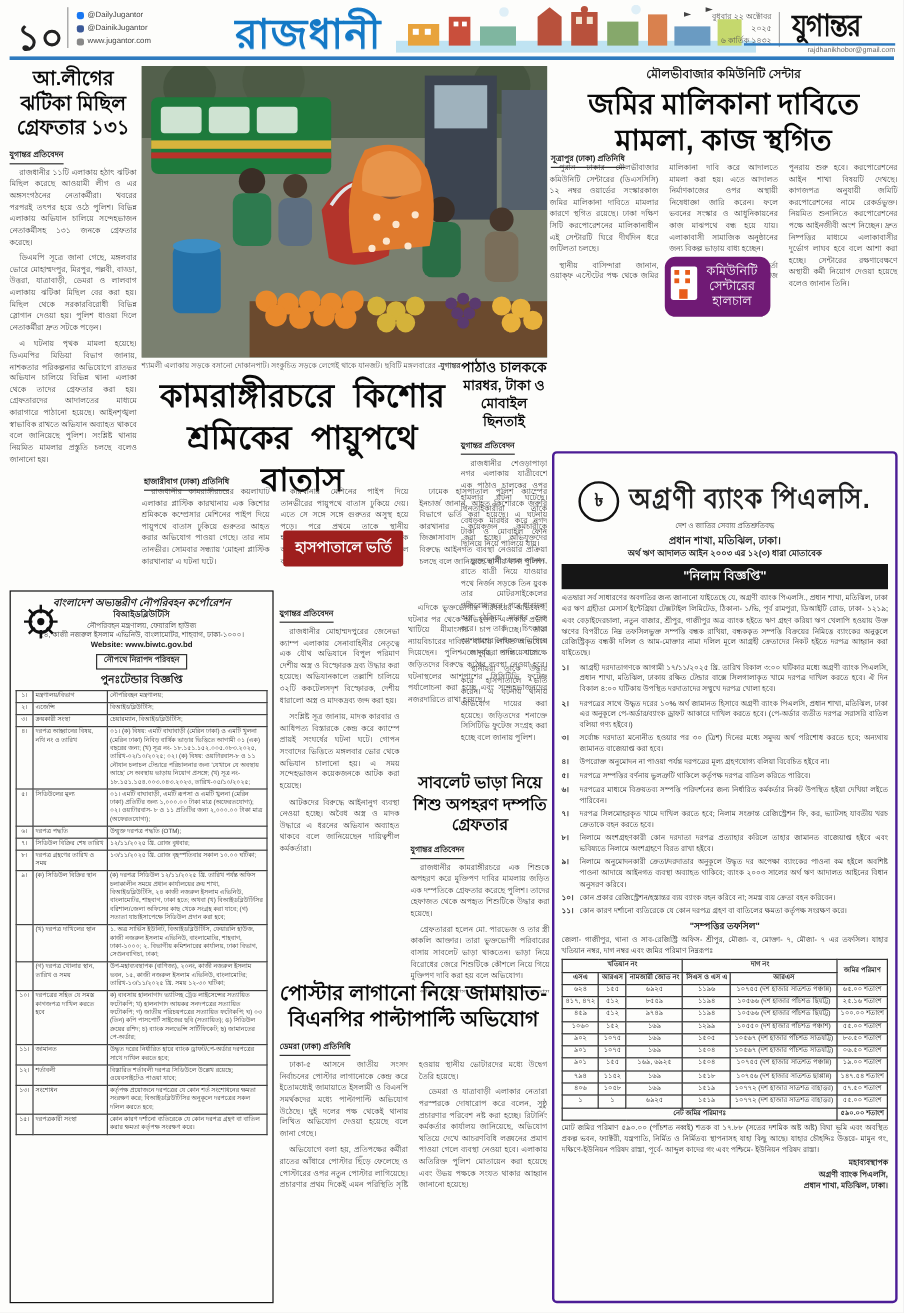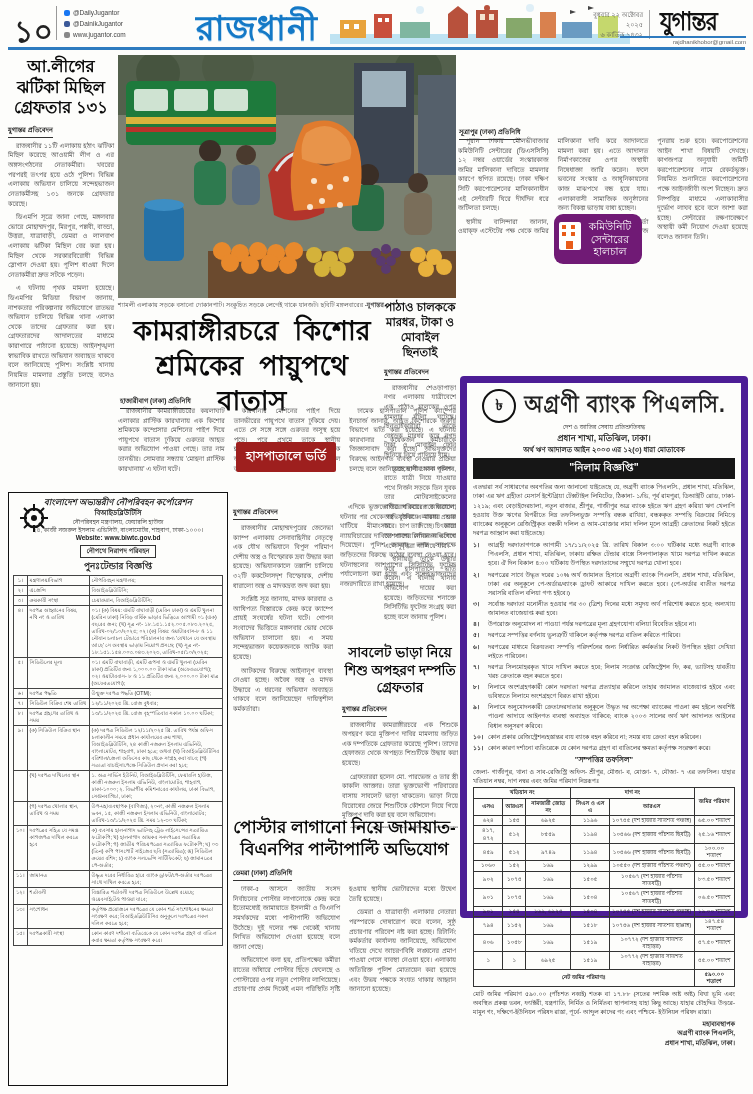--- a/index.html
+++ b/index.html
@@ -83,21 +83,21 @@
   #biwtc table { width:100%; border-collapse:collapse; margin-top:3px; }
   #biwtc td { border:0.5px solid #444; font-size:5.2px; line-height:1.35; padding:1px 2px; vertical-align:top; color:#333; }
   #biwtc td.n { width:9px; text-align:center; }
   #biwtc td.l { width:62px; }
   .b-sig { margin-top:4px; position:relative; height:40px; font-size:5.6px; }
   .b-ref { position:absolute; left:2px; bottom:2px; }
   .b-sigtx { position:absolute; right:4px; top:0; text-align:right; line-height:1.5; }
   .scribble { font-family:"DejaVu Serif",serif; font-style:italic; font-size:11px; }
 
   
-  #agrani { position:absolute; left:460px; top:376px; width:288px; height:542px; border:7px solid #4c1d95; border-radius:4px; padding:5px 6px; }
+  #agrani { position:absolute; left:460px; top:376px; width:288px; height:710px; border:2px solid #4c1d95; border-radius:4px; padding:22px 6px; }
   .a-toprow { display:flex; align-items:center; justify-content:center; gap:8px; }
   .a-logo { width:34px; height:34px; border:2px solid #111; border-radius:50%; position:relative; flex:0 0 auto; }
   .a-logo:after { content:"৳"; position:absolute; left:50%; top:50%; transform:translate(-50%,-52%); font-size:15px; font-weight:800; }
   .a-brand { font-size:21px; font-weight:800; letter-spacing:1px; transform:scaleY(1.1); }
   .a-center { text-align:center; line-height:1.5; }
   .a-tag { font-size:6px; color:#333; }
   .a-branch { font-size:8.5px; font-weight:800; }
   .a-law { font-size:7px; font-weight:700; }
   .a-bar { background:#161616; color:#fff; font-weight:800; font-size:10.5px; text-align:center; padding:2px 0; margin:3px 0; }
   .a-body { font-size:6.1px; line-height:1.5; text-align:justify; color:#222; }
@@ -276,20 +276,24 @@
 
   <div id="center-body">
     <div class="bodytx cols3" style="height:92px;overflow:hidden;">
         <p>রাজধানীর কামরাঙ্গীরচরের কয়লাঘাট এলাকার প্লাস্টিক কারখানায় এক কিশোর শ্রমিককে কম্প্রেসার মেশিনের পাইপ দিয়ে পায়ুপথে বাতাস ঢুকিয়ে গুরুতর আহত করার অভিযোগ পাওয়া গেছে। তার নাম তানভীর। সোমবার সন্ধ্যায় 'মোহনা প্লাস্টিক কারখানায়' এ ঘটনা ঘটে।</p>
         <p>কারখানার মেশিনের পাইপ দিয়ে তানভীরের পায়ুপথে বাতাস ঢুকিয়ে দেয়। এতে সে সঙ্গে সঙ্গে গুরুতর অসুস্থ হয়ে পড়ে। পরে প্রথমে তাকে স্থানীয় হাসপাতালে নেওয়া হয়। সেখান থেকে অবস্থার অবনতি হলে ঢাকা মেডিকেল কলেজ হাসপাতালে স্থানান্তর করা হয়।</p>
         <p>ঢামেক হাসপাতাল পুলিশ ক্যাম্পের ইনচার্জ জানান, আহত কিশোরকে জরুরি বিভাগে ভর্তি করা হয়েছে। এ ঘটনায় কারখানার কয়েকজন কর্মচারীকে জিজ্ঞাসাবাদ করা হচ্ছে। অভিযুক্তদের বিরুদ্ধে আইনগত ব্যবস্থা নেওয়ার প্রক্রিয়া চলছে বলে জানিয়েছে স্থানীয় থানা পুলিশ।</p>
       </div>
     <div class="redbox">হাসপাতালে ভর্তি</div>
   </div>
 
+  <div id="right-lead-head">
+    <div class="kicker">মৌলভীবাজার কমিউনিটি সেন্টার</div>
+    <div class="hl">জমির মালিকানা দাবিতে মামলা, কাজ স্থগিত</div>
+  </div>
   <div id="right-byline" class="byline">সূত্রাপুর (ঢাকা) প্রতিনিধি</div>
   <div id="right-body">
     <div class="bodytx cols3" style="height:236px;overflow:hidden;">
         <p>পুরান ঢাকার মৌলভীবাজার কমিউনিটি সেন্টারের (ডিএসসিসি) ১২ নম্বর ওয়ার্ডের সংস্কারকাজ জমির মালিকানা দাবিতে মামলার কারণে স্থগিত রয়েছে। ঢাকা দক্ষিণ সিটি করপোরেশনের মালিকানাধীন এই সেন্টারটি ঘিরে দীর্ঘদিন ধরে জটিলতা চলছে।</p>
         <p>স্থানীয় বাসিন্দারা জানান, ওয়াক্‌ফ এস্টেটের পক্ষ থেকে জমির মালিকানা দাবি করে আদালতে মামলা করা হয়। এতে আদালত নির্মাণকাজের ওপর অস্থায়ী নিষেধাজ্ঞা জারি করেন। ফলে ভবনের সংস্কার ও আধুনিকায়নের কাজ মাঝপথে বন্ধ হয়ে যায়। এলাকাবাসী সামাজিক অনুষ্ঠানের জন্য বিকল্প ভাড়ায় বাধ্য হচ্ছেন।</p>
         <p>ডিএসসিসির সংশ্লিষ্ট কর্মকর্তা বলেন, মামলাটি নিষ্পত্তি হলেই কাজ পুনরায় শুরু হবে। করপোরেশনের আইন শাখা বিষয়টি দেখছে। কাগজপত্র অনুযায়ী জমিটি করপোরেশনের নামে রেকর্ডভুক্ত। নিয়মিত শুনানিতে করপোরেশনের পক্ষে আইনজীবী অংশ নিচ্ছেন। দ্রুত নিষ্পত্তির মাধ্যমে এলাকাবাসীর দুর্ভোগ লাঘব হবে বলে আশা করা হচ্ছে। সেন্টারের রক্ষণাবেক্ষণে অস্থায়ী কর্মী নিয়োগ দেওয়া হয়েছে বলেও জানান তিনি।</p>
       </div>
     <div class="orangebox">
       <span class="bldg">
           <i style="left:3px;top:3px"></i>

